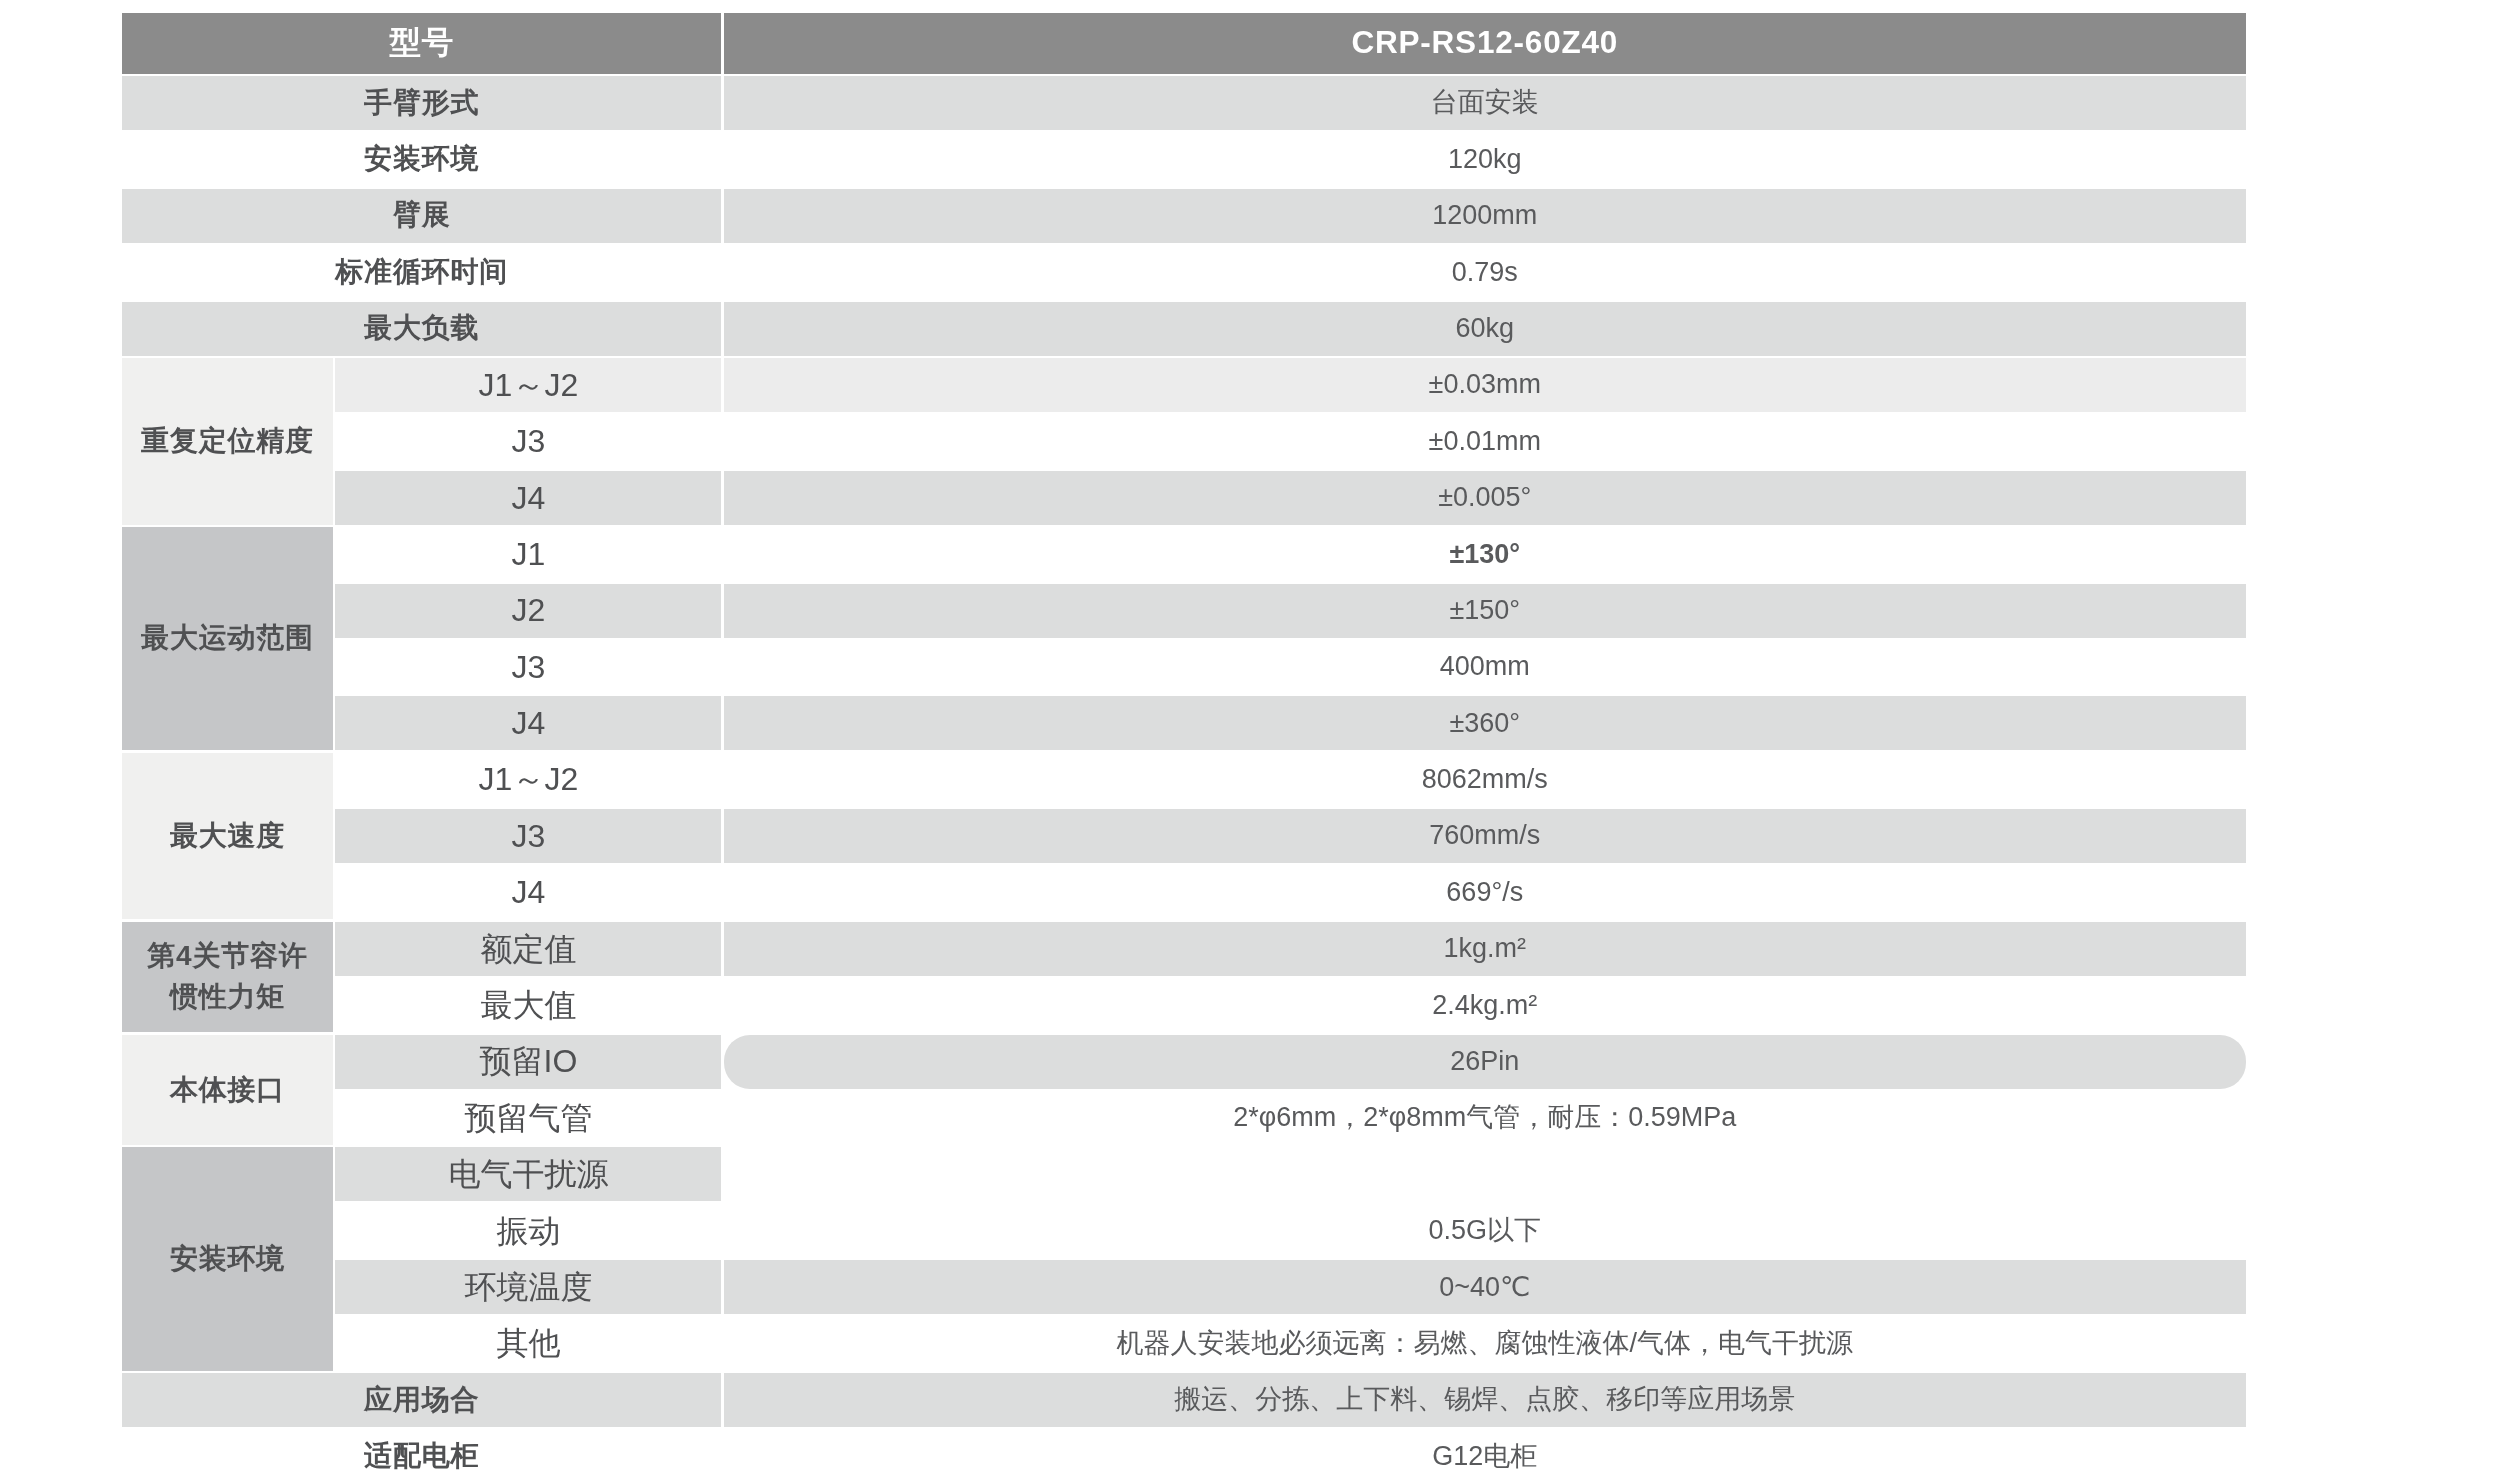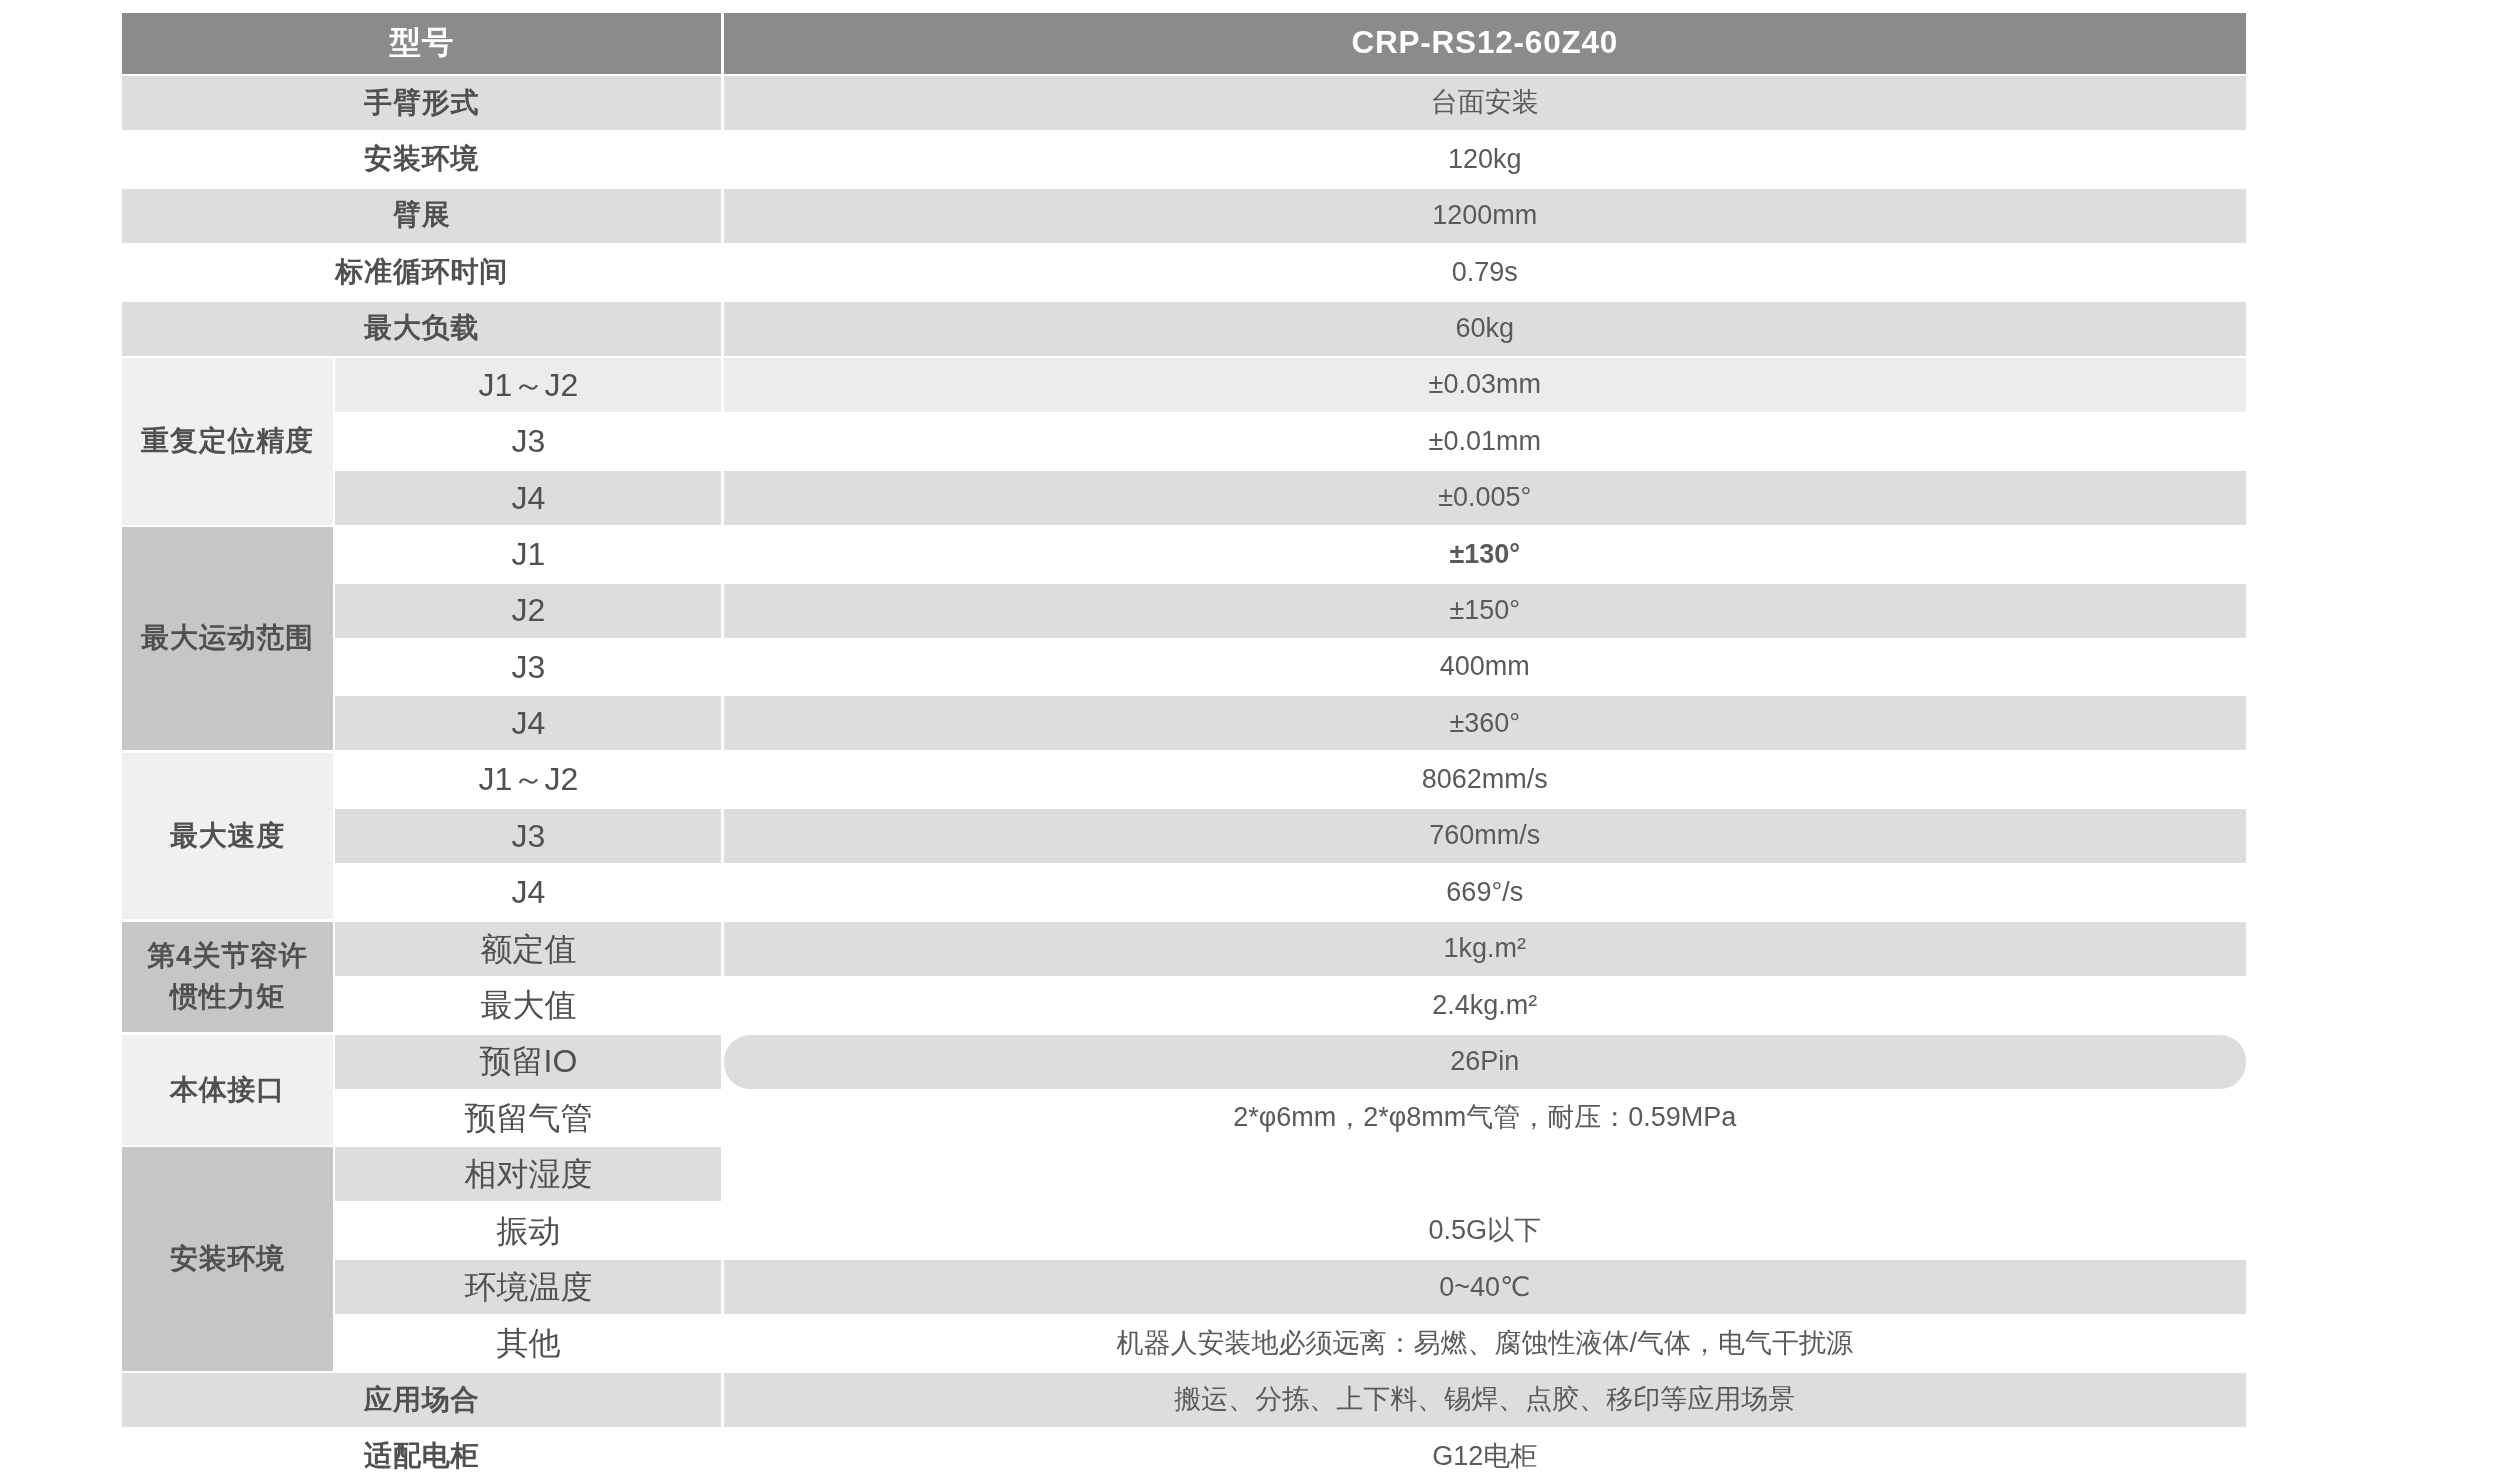--- a/index.html
+++ b/index.html
@@ -99,21 +99,21 @@
     <div class="cell sub-label bg-grey" style="grid-area: 17 / 2;">额定值</div>
     <div class="cell row-value bg-grey" style="grid-area: 17 / 3;">1kg.m²</div>
     <div class="cell sub-label bg-white" style="grid-area: 18 / 2;">最大值</div>
     <div class="cell row-value bg-white" style="grid-area: 18 / 3;">2.4kg.m²</div>
     <div class="cell group-label bg-light" style="grid-area: 19 / 1 / span 2;">本体接口</div>
     <div class="cell sub-label bg-grey" style="grid-area: 19 / 2;">预留IO</div>
     <div class="cell row-value bg-grey" style="grid-area: 19 / 3; border-radius: 26px;">26Pin</div>
     <div class="cell sub-label bg-white" style="grid-area: 20 / 2;">预留气管</div>
     <div class="cell row-value bg-white" style="grid-area: 20 / 3;">2*φ6mm，2*φ8mm气管，耐压：0.59MPa</div>
     <div class="cell group-label bg-dark" style="grid-area: 21 / 1 / span 4;">安装环境</div>
-    <div class="cell sub-label bg-grey" style="grid-area: 21 / 2;">相对湿度</div>
+    <div class="cell sub-label bg-grey" style="grid-area: 21 / 2;">电气干扰源</div>
     <div class="cell sub-label bg-white" style="grid-area: 22 / 2;">振动</div>
     <div class="cell row-value bg-white" style="grid-area: 22 / 3;">0.5G以下</div>
     <div class="cell sub-label bg-grey" style="grid-area: 23 / 2;">环境温度</div>
     <div class="cell row-value bg-grey" style="grid-area: 23 / 3;">0~40℃</div>
     <div class="cell sub-label bg-white" style="grid-area: 24 / 2;">其他</div>
     <div class="cell row-value bg-white" style="grid-area: 24 / 3;">机器人安装地必须远离：易燃、腐蚀性液体/气体，电气干扰源</div>
     <div class="cell row-label bg-grey" style="grid-area: 25 / 1 / auto / 3;">应用场合</div>
     <div class="cell row-value bg-grey" style="grid-area: 25 / 3;">搬运、分拣、上下料、锡焊、点胶、移印等应用场景</div>
     <div class="cell row-label bg-white" style="grid-area: 26 / 1 / auto / 3;">适配电柜</div>
     <div class="cell row-value bg-white" style="grid-area: 26 / 3;">G12电柜</div>

